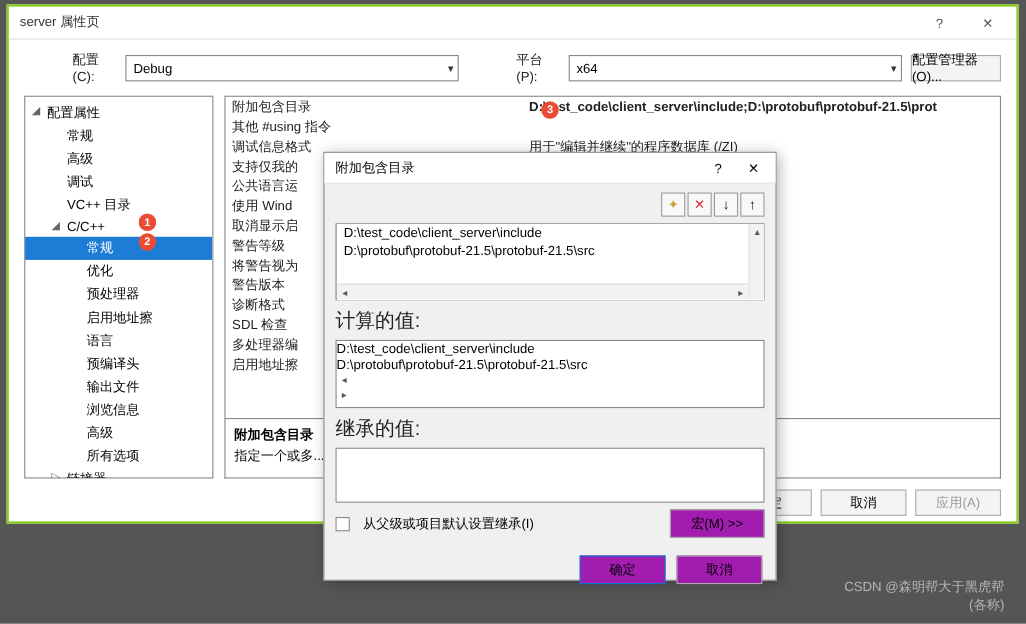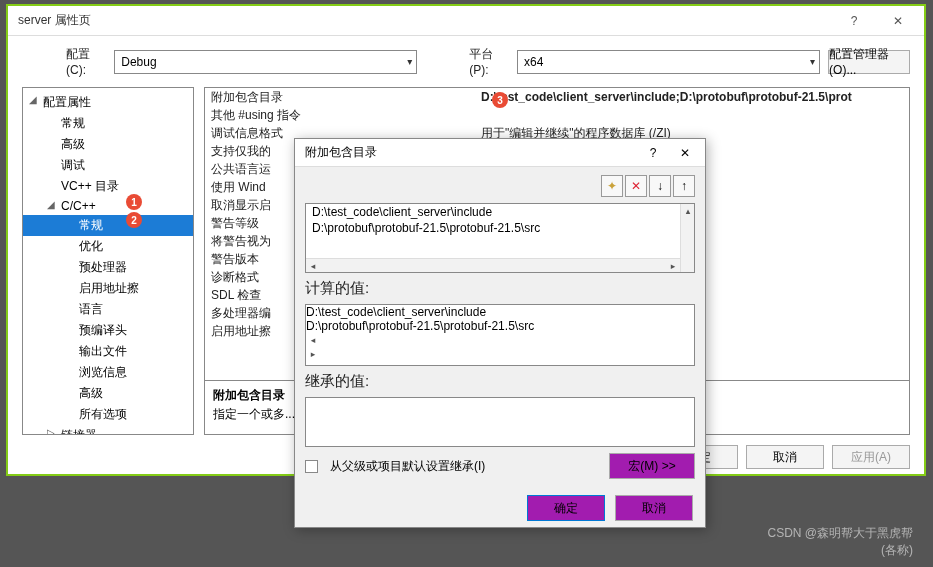--- a/index.html
+++ b/index.html
@@ -47,21 +47,21 @@
 
 .dlg-body { padding: 8px 10px; display: flex; flex-direction: column; gap: 6px; }
 .ic-row { display: flex; justify-content: flex-end; gap: 2px; }
 .ic-btn { width: 22px; height: 22px; border: 1px solid #999; background: #f8f8f8; display: flex; align-items: center; justify-content: center; cursor: pointer; }
 .listbox { border: 1px solid #888; background: #fff; height: 70px; overflow: auto; position: relative; }
 .listbox .line { padding: 1px 6px; }
 .listbox .hscroll { position: absolute; bottom: 0; left: 0; right: 14px; height: 14px; background: #f2f2f2; border-top: 1px solid #ddd; display: flex; justify-content: space-between; }
 .listbox .vscroll { position: absolute; top: 0; bottom: 0; right: 0; width: 14px; background: #f2f2f2; border-left: 1px solid #ddd; }
 .hscroll .harr, .vscroll .varr { width: 14px; height: 14px; display: flex; align-items: center; justify-content: center; font-size: 9px; color: #555; }
 
-.sect { font-size: 15px; color: #222; }
+.sect { font-size: 18px; color: #222; }
 .readonly { border: 1px solid #888; background: #fff; height: 62px; overflow: auto; position: relative; }
 .readonly2 { border: 1px solid #888; background: #fff; height: 50px; }
 
 .inherit-row { display: flex; align-items: center; justify-content: space-between; }
 .chk { display: flex; align-items: center; gap: 12px; }
 .chkbox { width: 13px; height: 13px; border: 1px solid #888; background: #fff; }
 
 .dlg-foot { display: flex; justify-content: flex-end; gap: 10px; padding: 8px 12px; }
 .dlg-btn { width: 78px; height: 26px; border: 1px solid #aaa; background: #a21caf; display: flex; align-items: center; justify-content: center; cursor: pointer; }
 .dlg-btn.primary { border: 1.5px solid #0078d4; }

